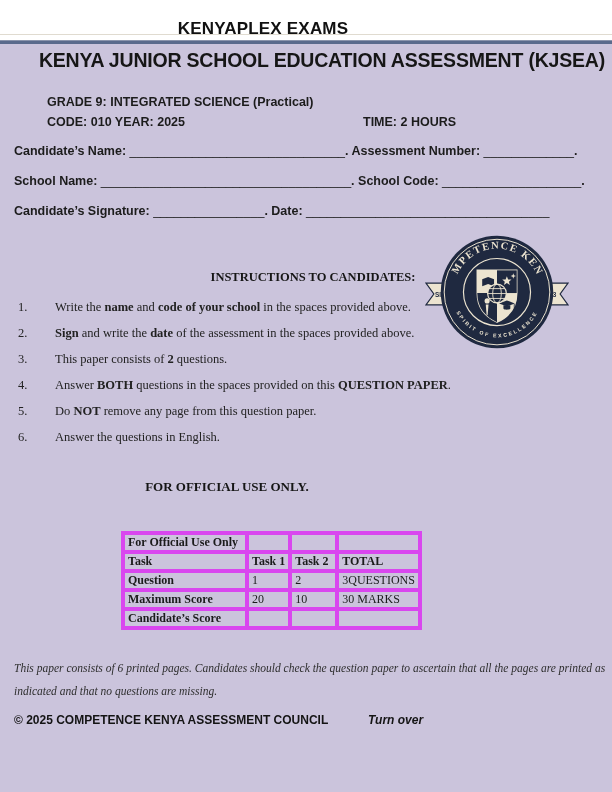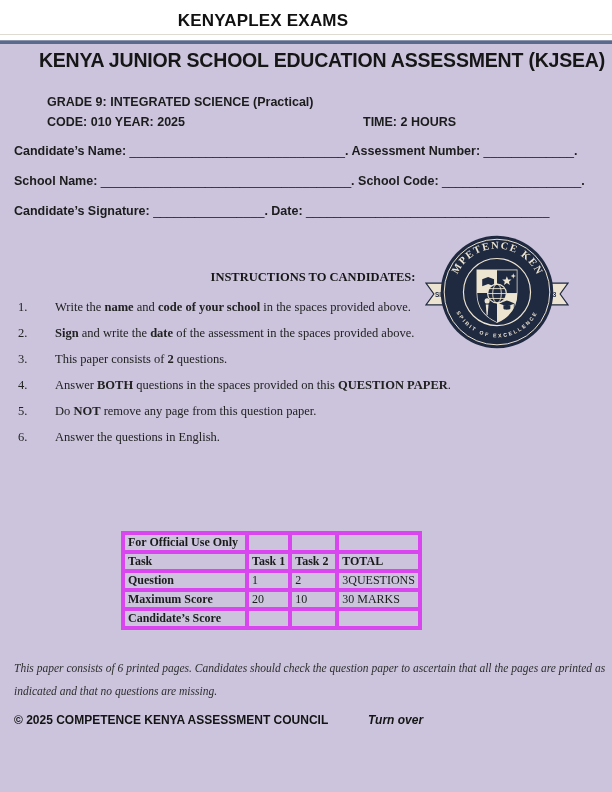--- a/index.html
+++ b/index.html
@@ -2,21 +2,21 @@
 <html><head>
 <meta charset="utf-8">
 <style>
   html,body{margin:0;padding:0;}
   body{width:612px;height:792px;background:#ffffff;}
   .page{position:relative;width:612px;height:792px;background:#cbc4dc;overflow:hidden;
         font-family:"Liberation Sans",sans-serif;color:#1a1a1a;}
   .abs{position:absolute;margin-left:33px;}
   
   .header-band{position:absolute;top:0;left:0;width:612px;height:40px;background:#ffffff;}
-  .brand{position:absolute;top:11px;left:0;width:526px;text-align:center;
+  .brand{position:absolute;top:19px;left:0;width:526px;text-align:center;
          font-size:17px;font-weight:bold;letter-spacing:.2px;color:#111;}
   .faint-rule{position:absolute;top:34px;left:0;width:612px;height:1px;background:#d8d2c4;opacity:.8;}
   .slate-rule{position:absolute;top:40px;left:0;width:612px;height:3px;background:#5a6a8c;border-top:1px solid #8a94ac;}
   
   .doc-title{position:absolute;top:49px;left:11px;width:594px;font-size:19.5px;font-weight:bold;
              letter-spacing:-.2px;white-space:nowrap;color:#161616;text-align:right;}
   .meta{font-size:12.5px;font-weight:bold;white-space:nowrap;color:#1c1c1c;}
   
   .field-line{position:absolute;left:14px;font-size:12.5px;white-space:nowrap;color:#1c1c1c;}
   .field-line .b{font-weight:bold;}
@@ -131,20 +131,21 @@
       <path d="M77 77.5 L85 74.5 L93 77.5 L85 80.5 Z" fill="#1f2940"></path>
       <path d="M81.5 79.5 v3.2 c0 1.6 7 1.6 7 0 V79.5 Z" fill="#1f2940"></path>
       <path d="M92.5 78 v4.5" stroke="#1f2940" stroke-width="0.8"></path>
 
       <circle cx="75" cy="67.5" r="9.5" fill="#1f2940" stroke="#ece4d0" stroke-width="1.2"></circle>
       <ellipse cx="75" cy="67.5" rx="4.4" ry="9.5" fill="none" stroke="#ece4d0" stroke-width="0.9"></ellipse>
       <path d="M65.5 67.5 H84.5 M67 62.5 H83 M67 72.5 H83" stroke="#ece4d0" stroke-width="0.9" fill="none"></path>
     </svg>
   </div>
 
+  <div class="official-heading">FOR OFFICIAL USE ONLY.</div>
   <table class="official">
     <colgroup id="official-cols">
         <col style="width: 124px;">
         <col style="width: 43px;">
         <col style="width: 47px;">
         <col style="width: 80px;">
       </colgroup>
     <tbody id="official-tbody">
         <tr>
           <td class="b">For Official Use Only</td>

